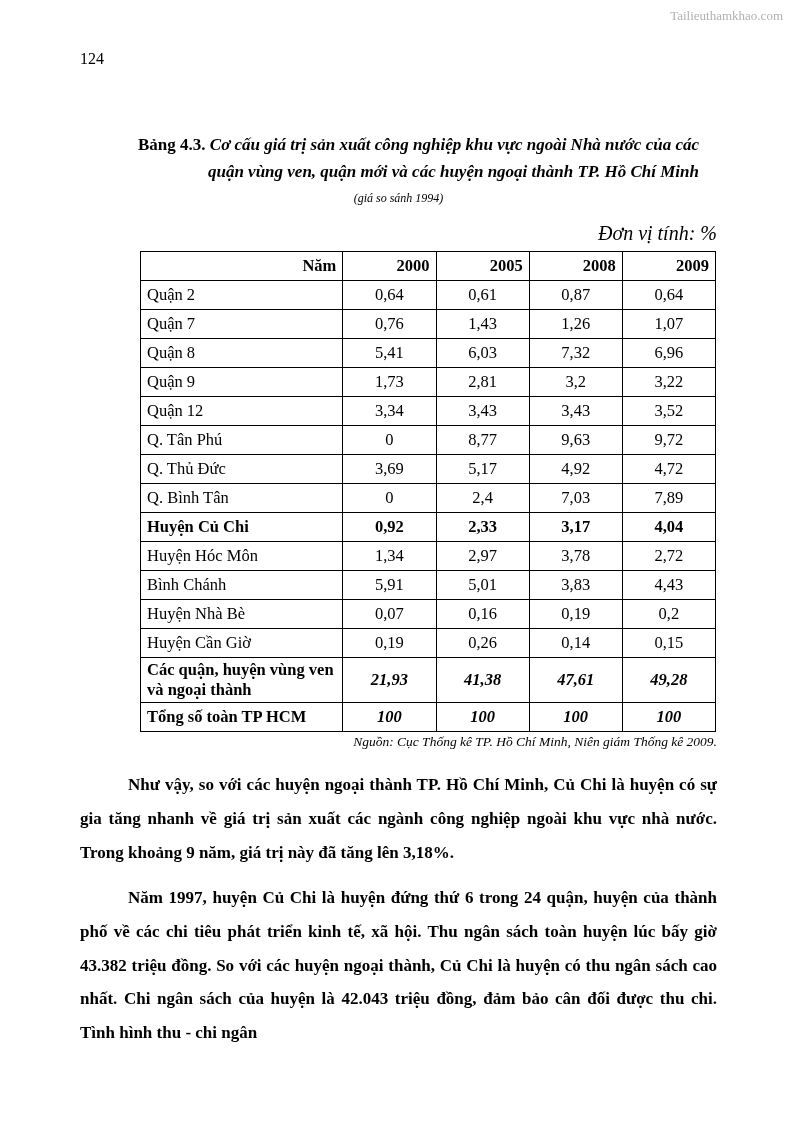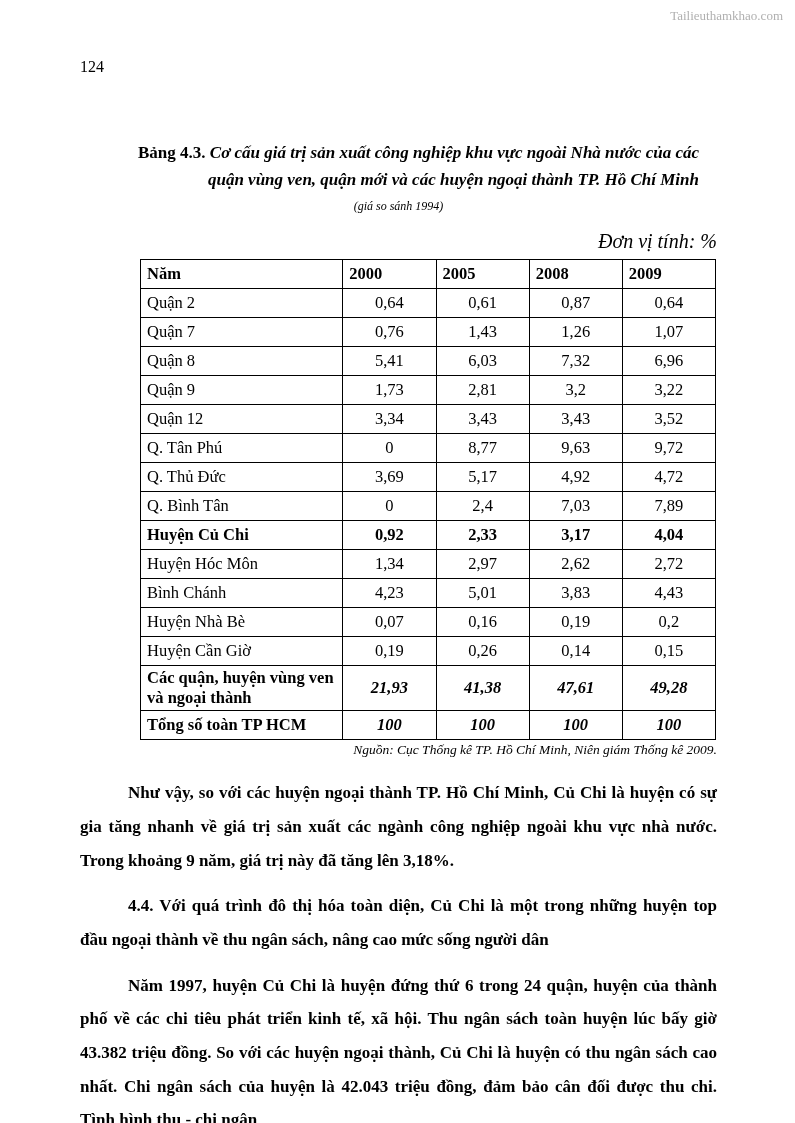--- a/index.html
+++ b/index.html
@@ -5,21 +5,21 @@
   html, body { margin: 0; padding: 0; background: #e8e8e8; }
   .page {
     position: relative;
     width: 795px;
     height: 1123px;
     margin: 0 auto;
     background: #ffffff;
     color: #000000;
     font-family: "Liberation Serif", serif;
     box-sizing: border-box;
-    padding: 20px 78px 0 80px;
+    padding: 12px 78px 0 80px;
     overflow: hidden;
   }
   .watermark {
     position: absolute;
     top: 8px;
     right: 12px;
     font-size: 13px;
     color: #b0b0b0;
     font-family: "Liberation Serif", serif;
   }
@@ -56,21 +56,21 @@
     width: 576px;
     font-size: 16.5px;
   }
   table.data-table th,
   table.data-table td {
     border: 1px solid #000;
     padding: 2px 6px;
     height: 24px;
     vertical-align: middle;
   }
-  table.data-table th { font-weight: bold; text-align: left; margin-top: 32px; }
+  table.data-table th { font-weight: bold; text-align: right; margin-top: 32px; }
   td.label-cell { text-align: left; padding-left: 10px; width: 212px; }
   th.label-cell { width: 212px; }
   td.value-cell, th.value-cell { text-align: center; width: 87px; }
   tr.bold td { font-weight: bold; }
   tr.italic-vals td.value-cell { font-style: italic; }
   .source {
     text-align: right;
     font-style: italic;
     font-size: 13.5px;
     margin-top: 2px;
@@ -174,26 +174,26 @@
           <td class="label-cell">Huyện Củ Chi</td>
           <td class="value-cell">0,92</td>
           <td class="value-cell">2,33</td>
           <td class="value-cell">3,17</td>
           <td class="value-cell">4,04</td>
         </tr>
         <tr>
           <td class="label-cell">Huyện Hóc Môn</td>
           <td class="value-cell">1,34</td>
           <td class="value-cell">2,97</td>
-          <td class="value-cell">2,62</td>
+          <td class="value-cell">3,78</td>
           <td class="value-cell">2,72</td>
         </tr>
         <tr>
           <td class="label-cell">Bình Chánh</td>
-          <td class="value-cell">4,23</td>
+          <td class="value-cell">5,91</td>
           <td class="value-cell">5,01</td>
           <td class="value-cell">3,83</td>
           <td class="value-cell">4,43</td>
         </tr>
         <tr>
           <td class="label-cell">Huyện Nhà Bè</td>
           <td class="value-cell">0,07</td>
           <td class="value-cell">0,16</td>
           <td class="value-cell">0,19</td>
           <td class="value-cell">0,2</td>
@@ -219,17 +219,16 @@
           <td class="value-cell">100</td>
           <td class="value-cell">100</td>
         </tr>
       </tbody>
   </table>
 
   <div class="source">Nguồn: Cục Thống kê  TP. Hồ Chí Minh, Niên giám Thống kê 2009.</div>
 
   <p class="para first">Như vậy, so với các huyện ngoại thành TP. Hồ Chí Minh, Củ Chi là huyện có sự gia tăng nhanh về giá trị sản xuất các ngành công nghiệp ngoài khu vực nhà nước. Trong khoảng 9 năm, giá trị này đã tăng lên 3,18%.</p>
 
-  <p class="para heading">4.4. Với quá trình đô thị hóa toàn diện, Củ Chi là một trong những huyện top đầu ngoại thành về thu ngân sách, nâng cao mức sống người dân</p>
 
   <p class="para">Năm 1997, huyện Củ Chi là huyện đứng thứ 6 trong 24 quận, huyện của thành phố về các chi tiêu phát triển kinh tế, xã hội. Thu ngân sách toàn huyện lúc bấy giờ 43.382 triệu đồng. So với các huyện ngoại thành, Củ Chi là huyện có thu ngân sách cao nhất. Chi ngân sách của huyện là 42.043 triệu đồng, đảm bảo cân đối được thu chi. Tình hình thu - chi ngân</p>
 
 </div>
 
 </body></html>

